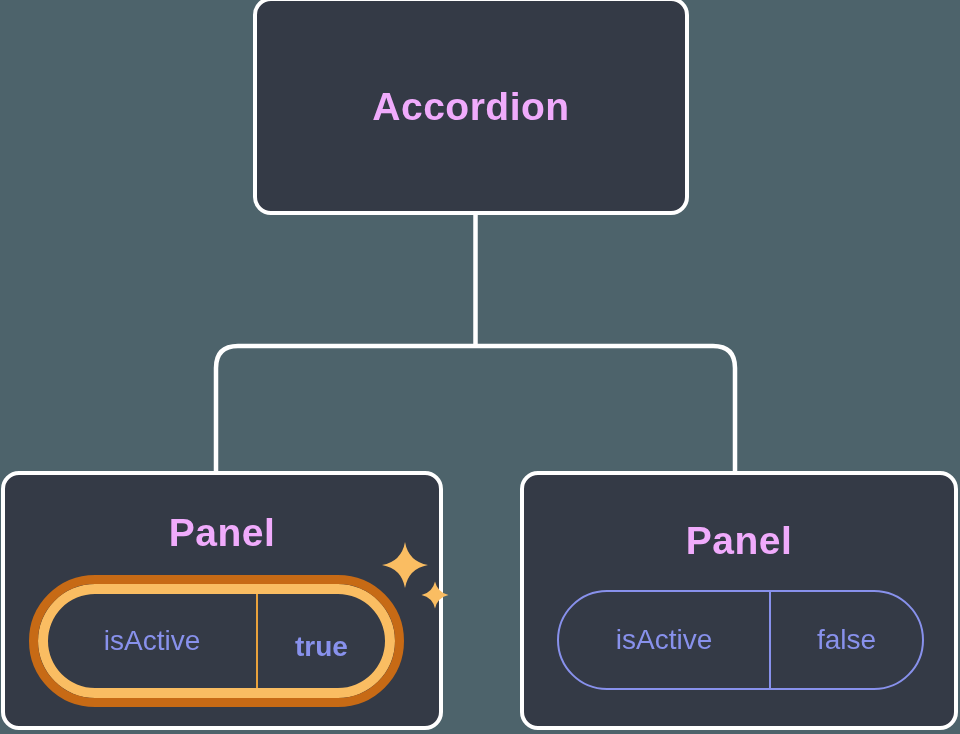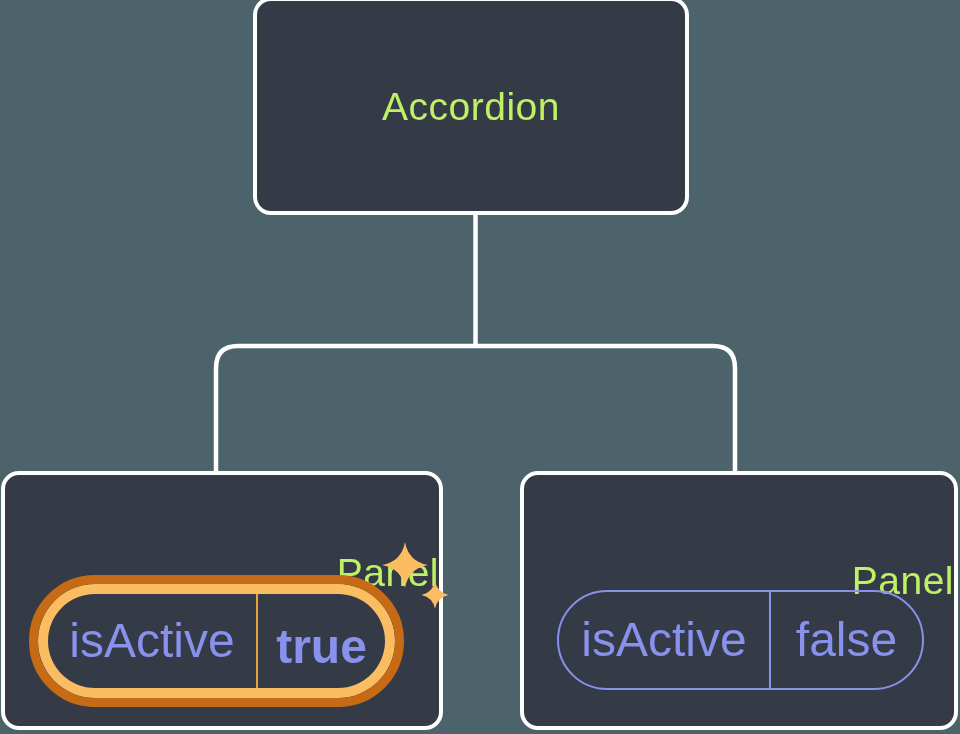--- a/index.html
+++ b/index.html
@@ -21,32 +21,31 @@
     border:4px solid #FFFFFF;
     border-radius:18px;
     box-sizing:border-box;
   }
   .accordion-node {
     left:253px; top:-3px;
     width:436px; height:218px;
     display:flex; align-items:center; justify-content:center;
   }
   .node-label {
-    color:#bef264;
+    color:#f0abfc;
     font-size:39px;
-    font-weight:400;
+    font-weight:700;
     letter-spacing:0.5px;
     line-height:1;
   }
   .panel-node-active  { left:1px;   top:471px; width:442px; height:259px; }
   .panel-node-inactive{ left:520px; top:471px; width:438px; height:259px; }
   .panel-title {
     position:absolute; left:0; right:0;
-    text-align:right;
-    margin-top:40px;
+    text-align:center;
   }
   .panel-node-active  .panel-title { top:38px; }
   .panel-node-inactive .panel-title { top:46px; }
 
   
   .pill-active {
     position:absolute;
     left:24px; top:100px;
     width:375px; height:132px;
     box-sizing:border-box;
@@ -81,21 +80,21 @@
   .pill-inactive .cell-value { flex:1;justify-content:center; }
   .pill-inactive .pill-divider {
     width:2px; background:#8891EC;
   }
 
   .cell {
     display:flex; align-items:center; justify-content:center;
   }
   .prop-text {
     color:#8891EC;
-    font-size:48px;
+    font-size:28px;
     line-height:1;
   }
   .prop-text.bold { font-weight:700;margin-top:12px; }
 
   .sparkles {
     position:absolute;
     left:380px; top:542px;
     width:70px; height:70px;
   }
 </style>

